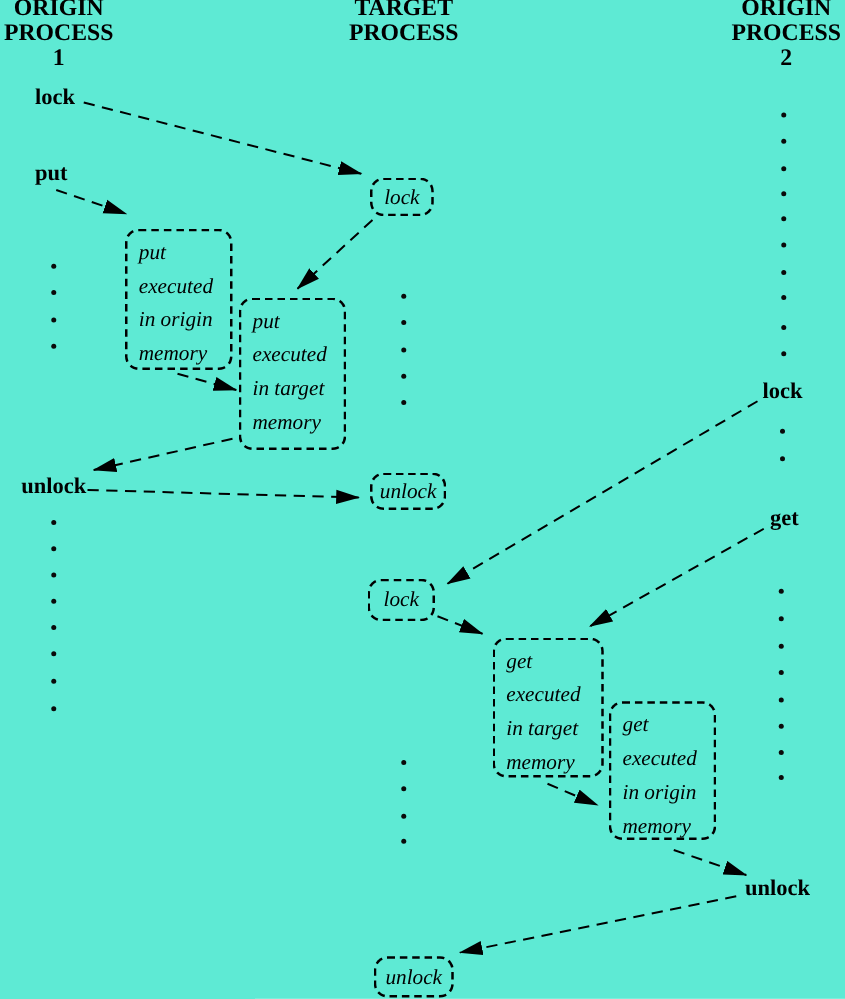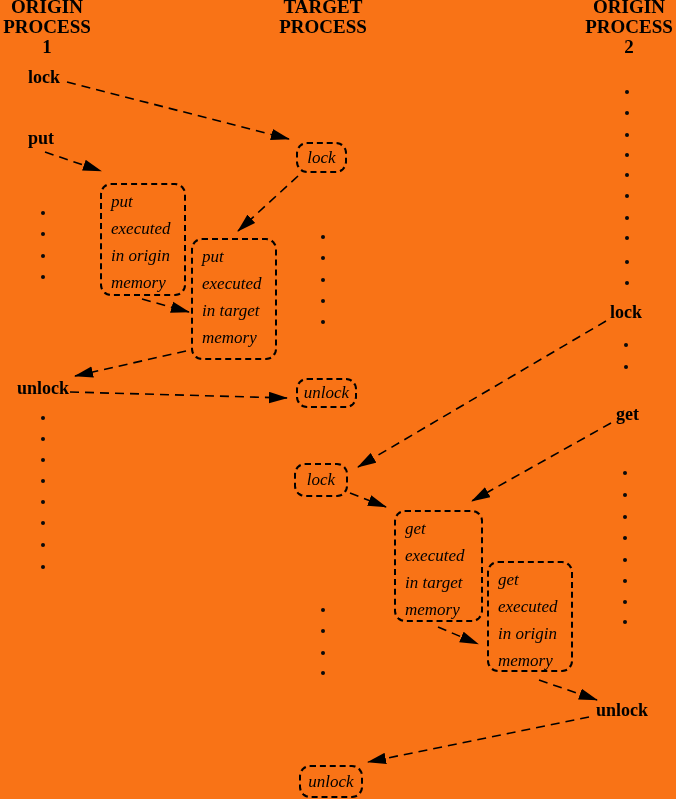--- a/index.html
+++ b/index.html
@@ -1,19 +1,19 @@
 <!DOCTYPE html>
 <html><head>
 <meta charset="utf-8">
 <style>
   html,body{margin:0;padding:0;}
   #canvas{
     position:relative;
     width:676px;height:799px;
-    background:#f97316;
+    background:#5eead4;
     font-family:"Liberation Serif","DejaVu Serif",serif;
     color:#000;
     overflow:hidden;
   }
   .hdr{
     position:absolute;
     font-weight:bold;
     font-size:19px;
     line-height:20px;
     text-align:center;

